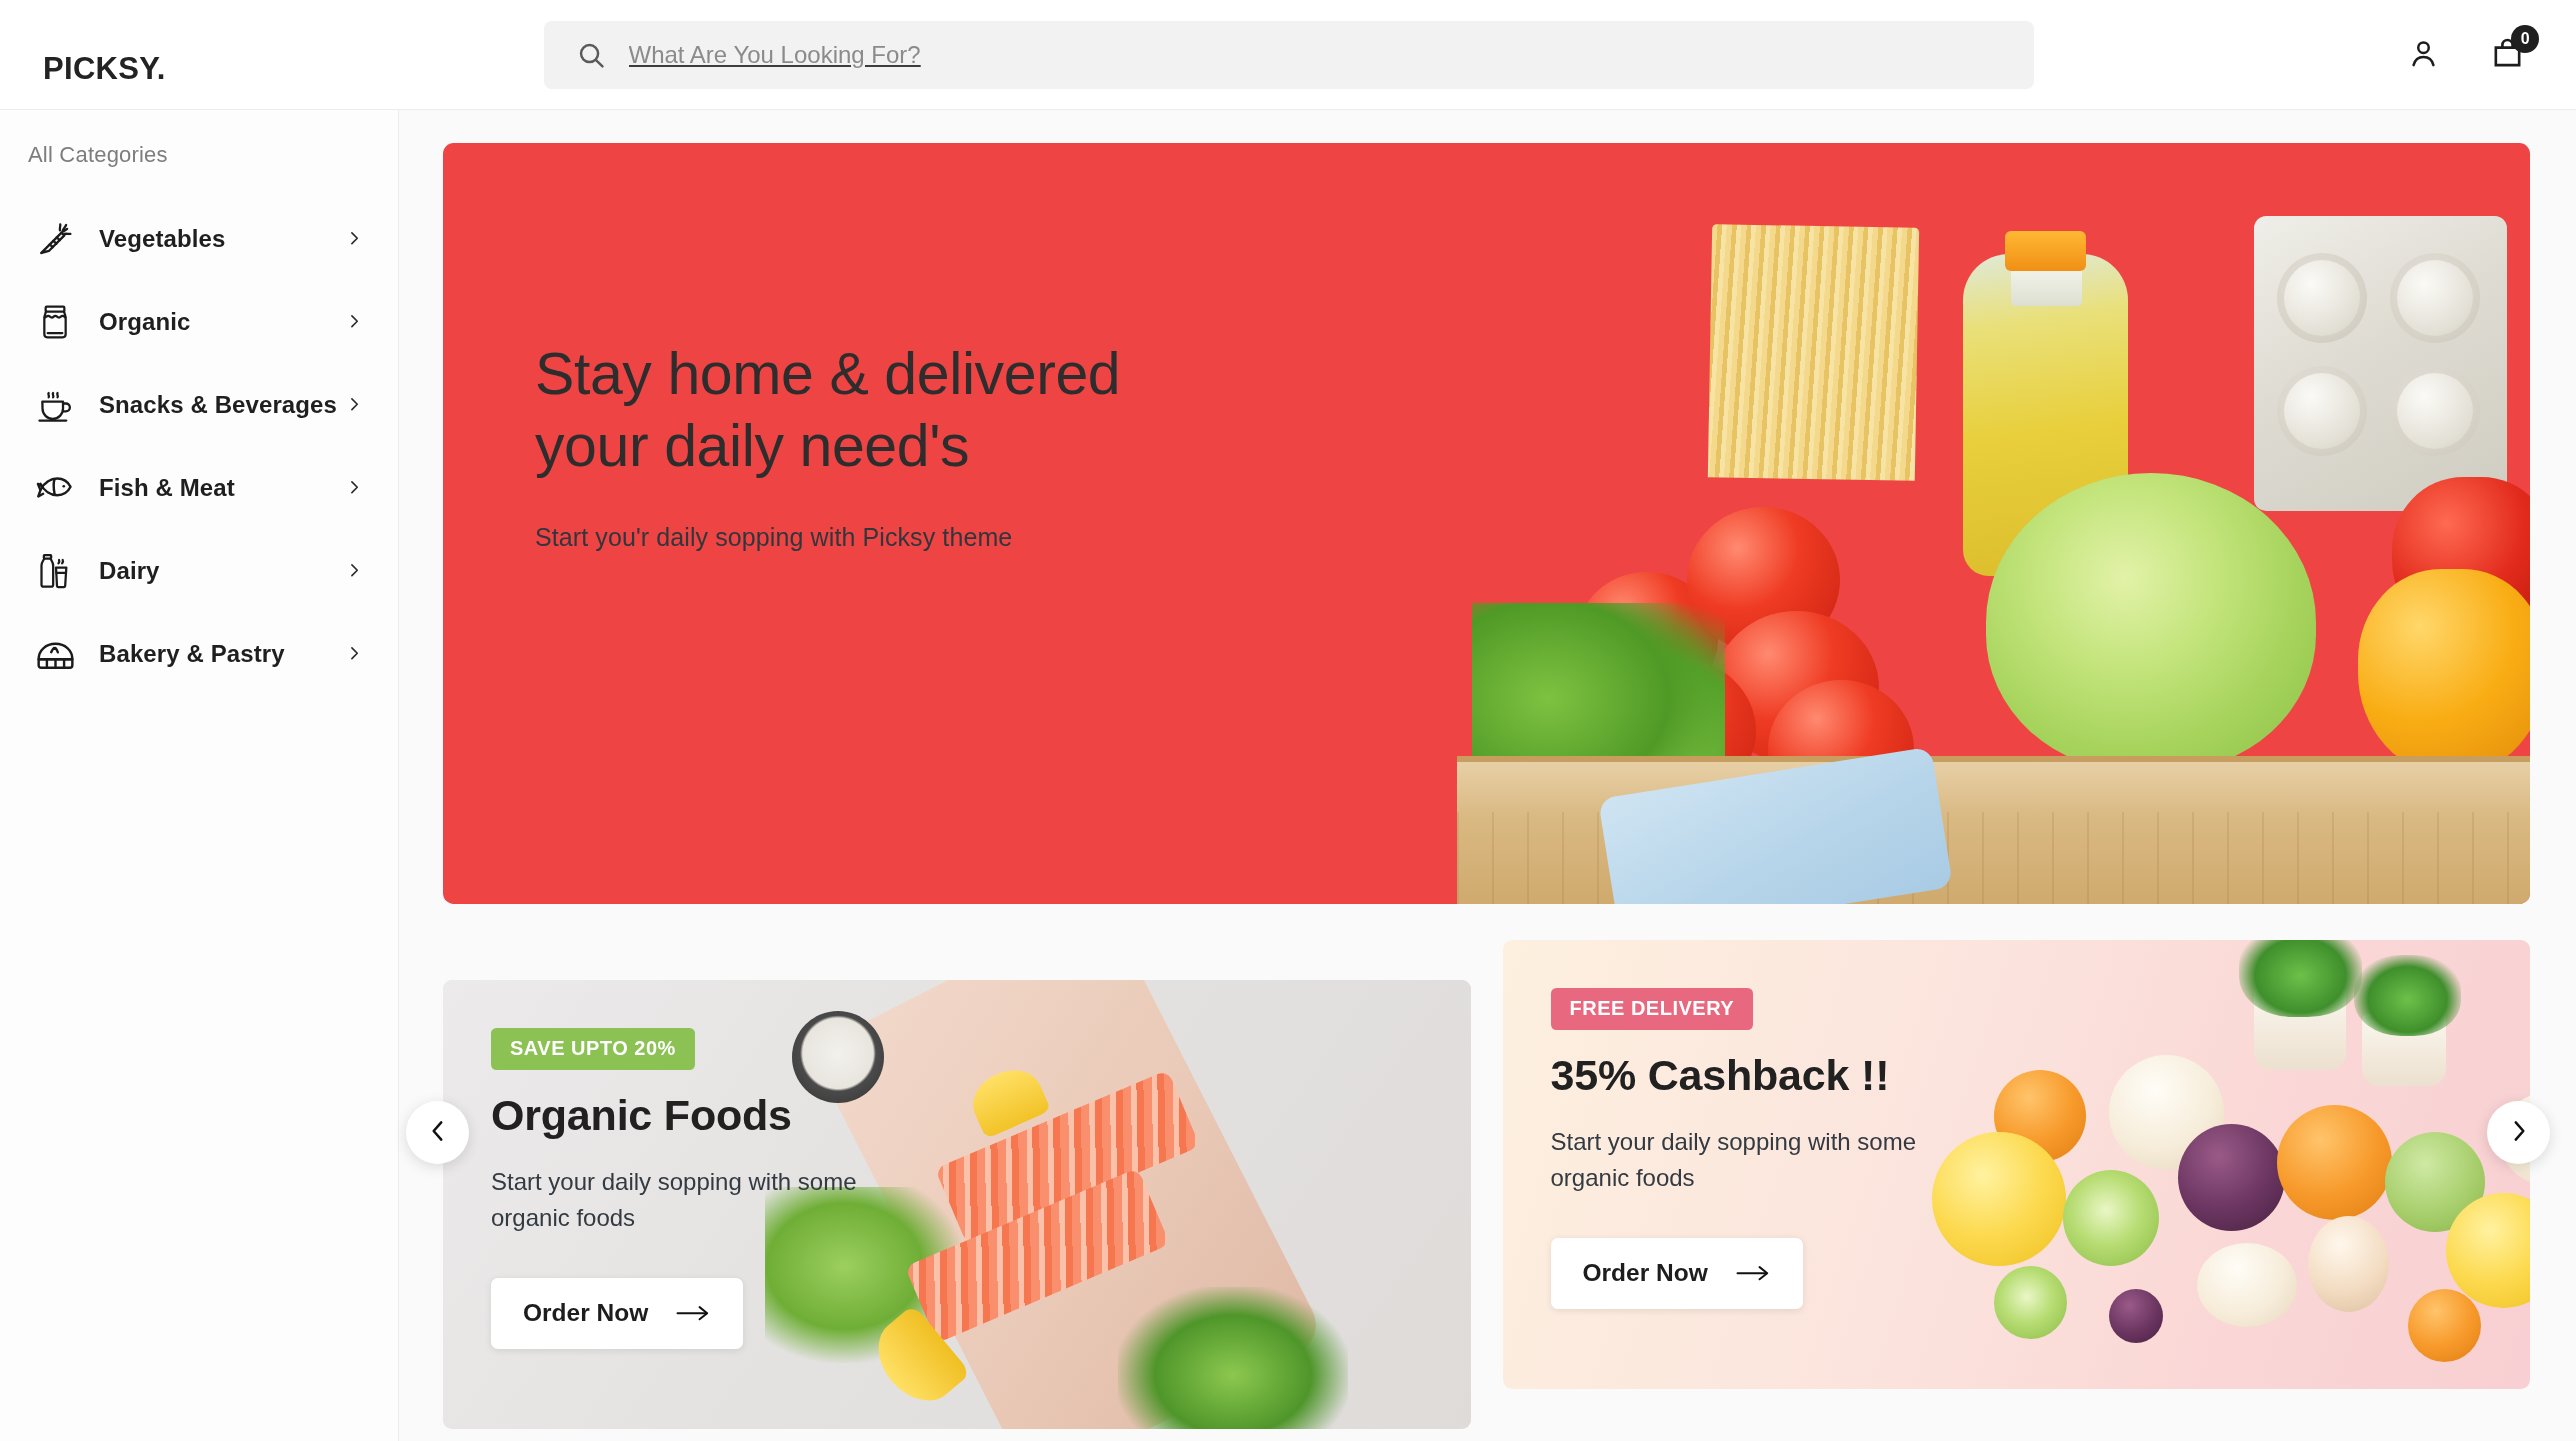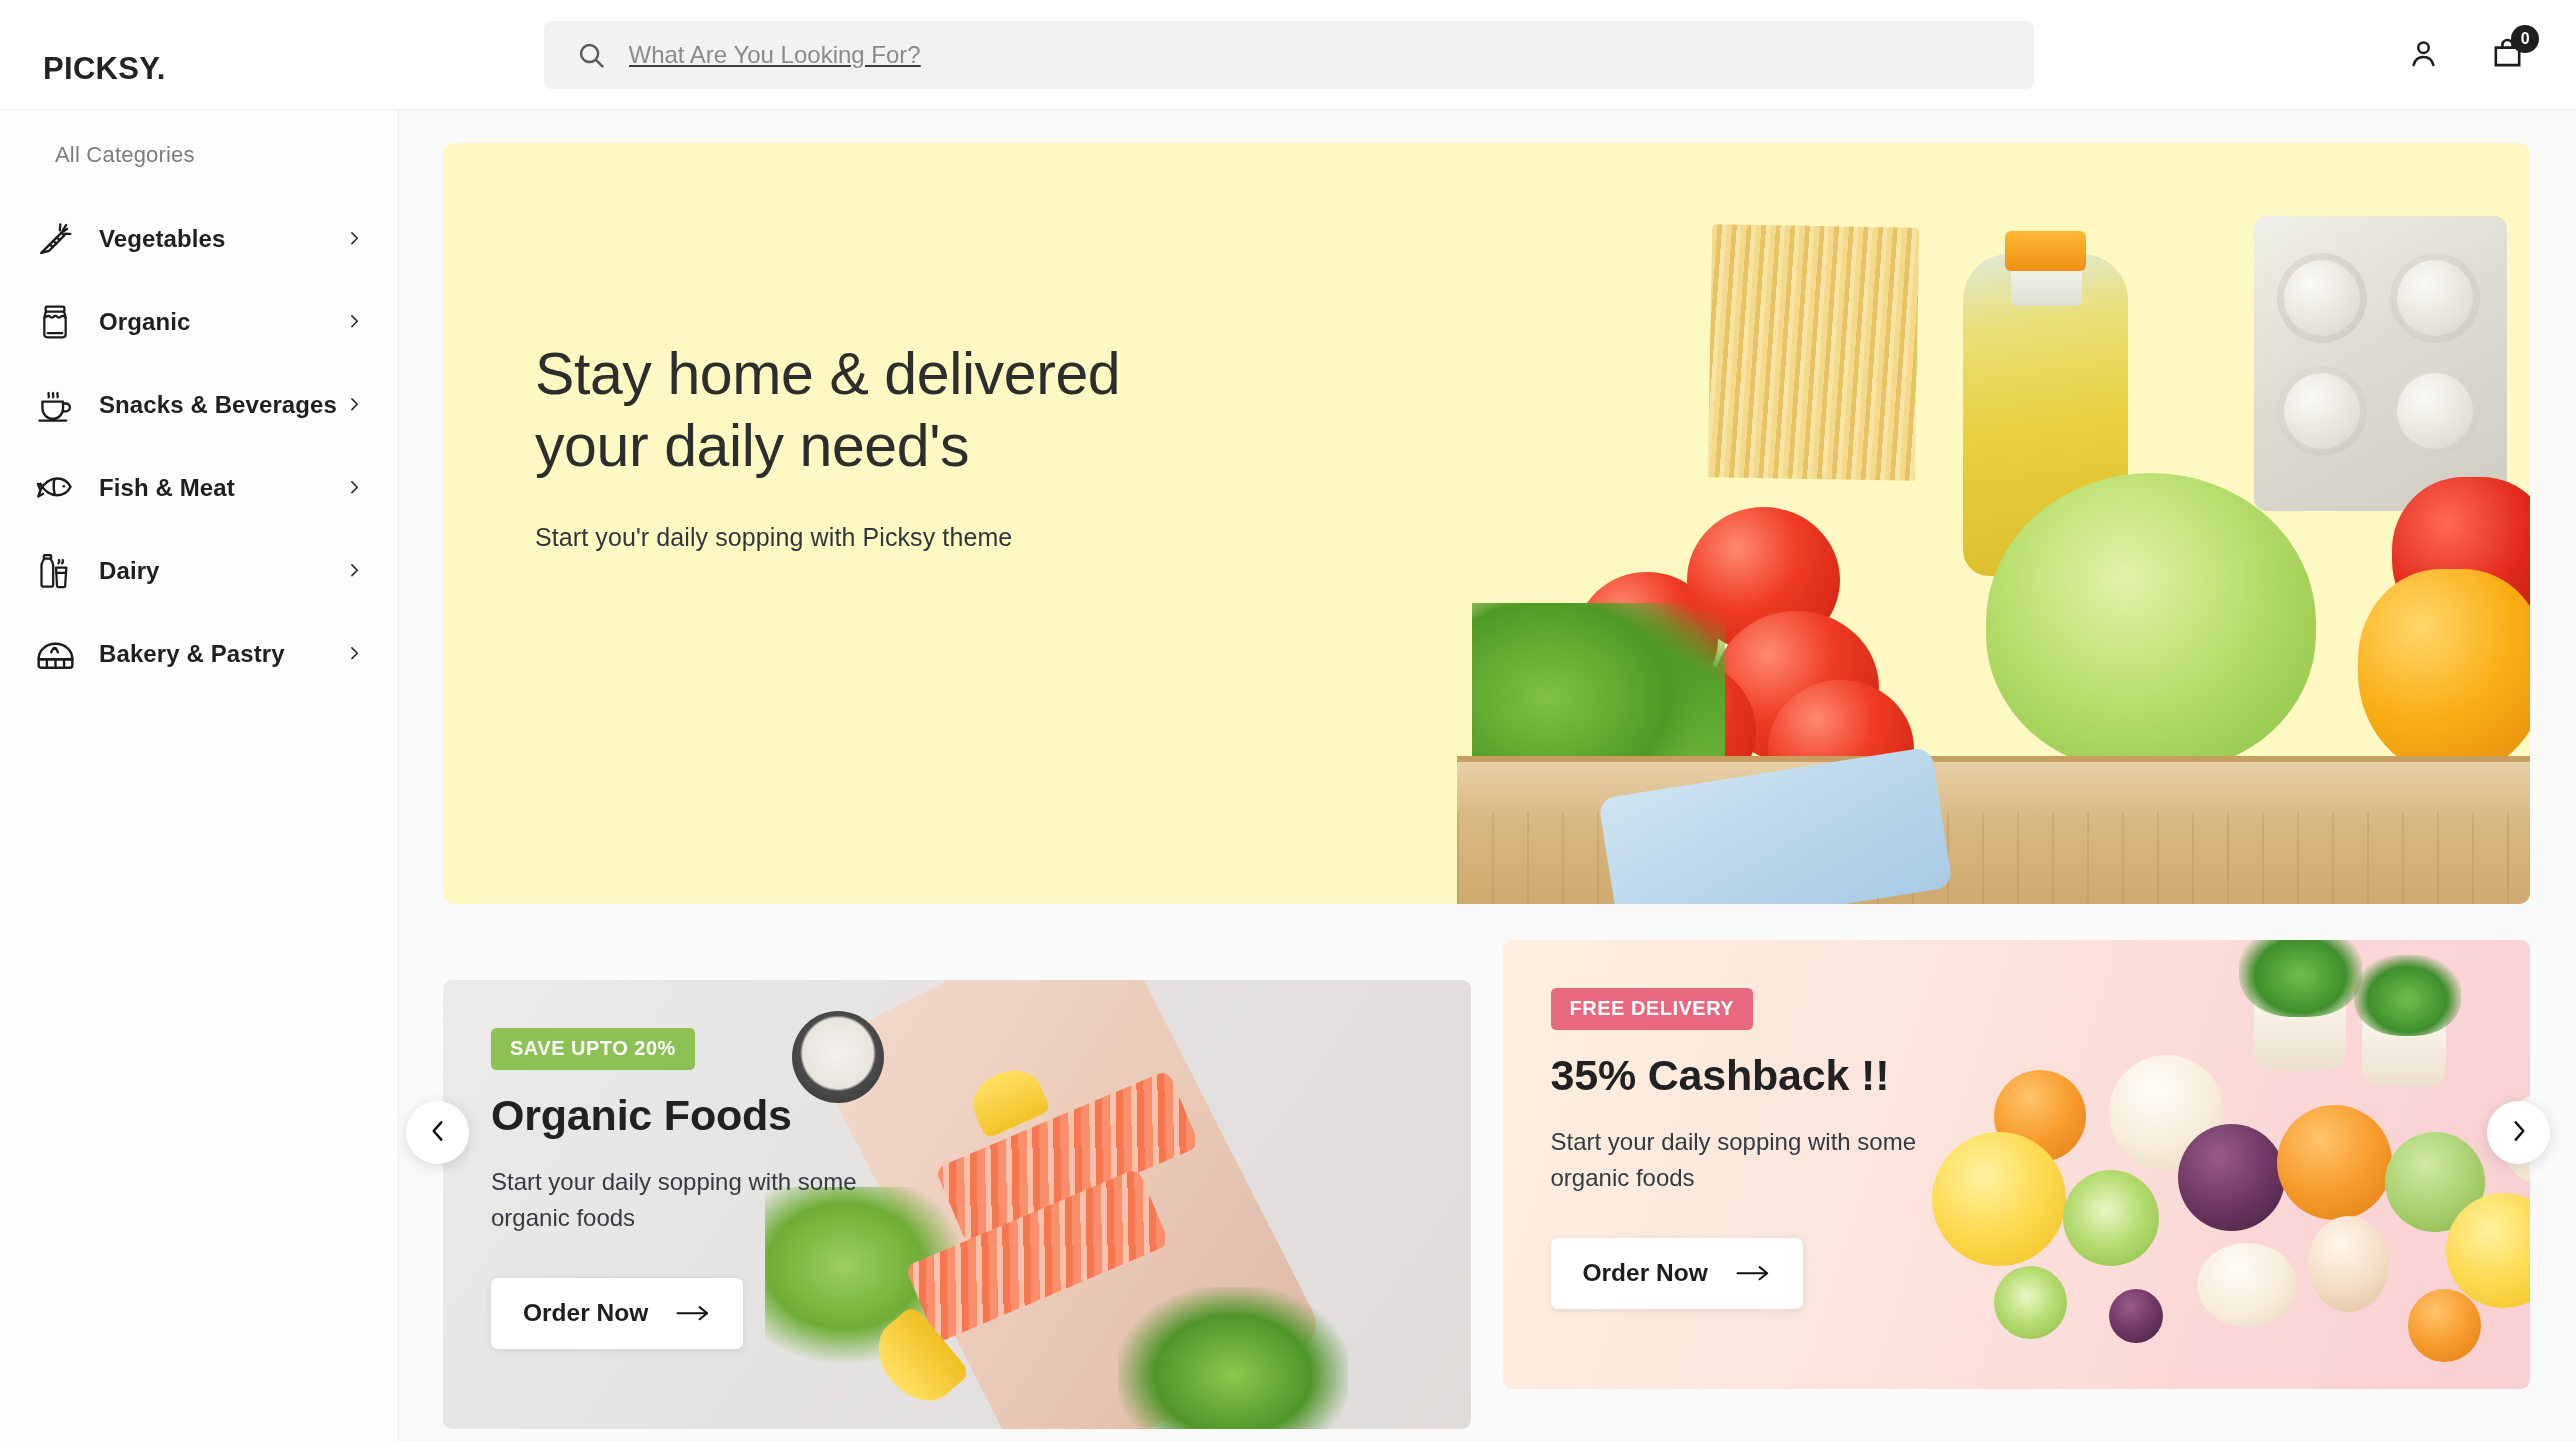--- a/index.html
+++ b/index.html
@@ -70,21 +70,21 @@
   .sidebar {
     position: absolute; top: 110px; left: 0;
     width: 399px; height: 1332px;
     background: #fdfdfd;
     border-right: 0.8px solid #ededed;
     padding-top: 32px;
     z-index: 20;
   }
   .sidebar-title {
     font-size: 22px; color: #7d7d7d;
-    padding: 0 0 0 55px; margin-bottom: 29px;
+    padding: 0 0 0 28px; margin-bottom: 29px;
     letter-spacing: 0.2px;
   }
   .cat-item {
     display: flex; align-items: center;
     height: 83px; padding: 0 34px 0 31px;
     cursor: pointer;
   }
   .cat-icon {
     width: 48px; height: 48px; flex: 0 0 48px;
     display: flex; align-items: center; justify-content: center;
@@ -106,21 +106,21 @@
     width: 2177px; height: 1332px;
     background: #fafafa;
     overflow: hidden;
   }
 
   
   .hero {
     position: absolute; left: 44px; top: 33px;
     width: 2087px; height: 761px;
     border-radius: 10.7px;
-    background: #fef9c3;
+    background: #ef4444;
     overflow: hidden;
   }
   .hero-text { position: absolute; left: 92px; top: 196px; }
   .hero-title {
     font-size: 59px; font-weight: 400; color: #2d2d2d;
     line-height: 1.22; letter-spacing: -0.4px;
   }
   .hero-sub {
     margin-top: 40px;
     font-size: 25px; color: #31363c; letter-spacing: 0.1px;

